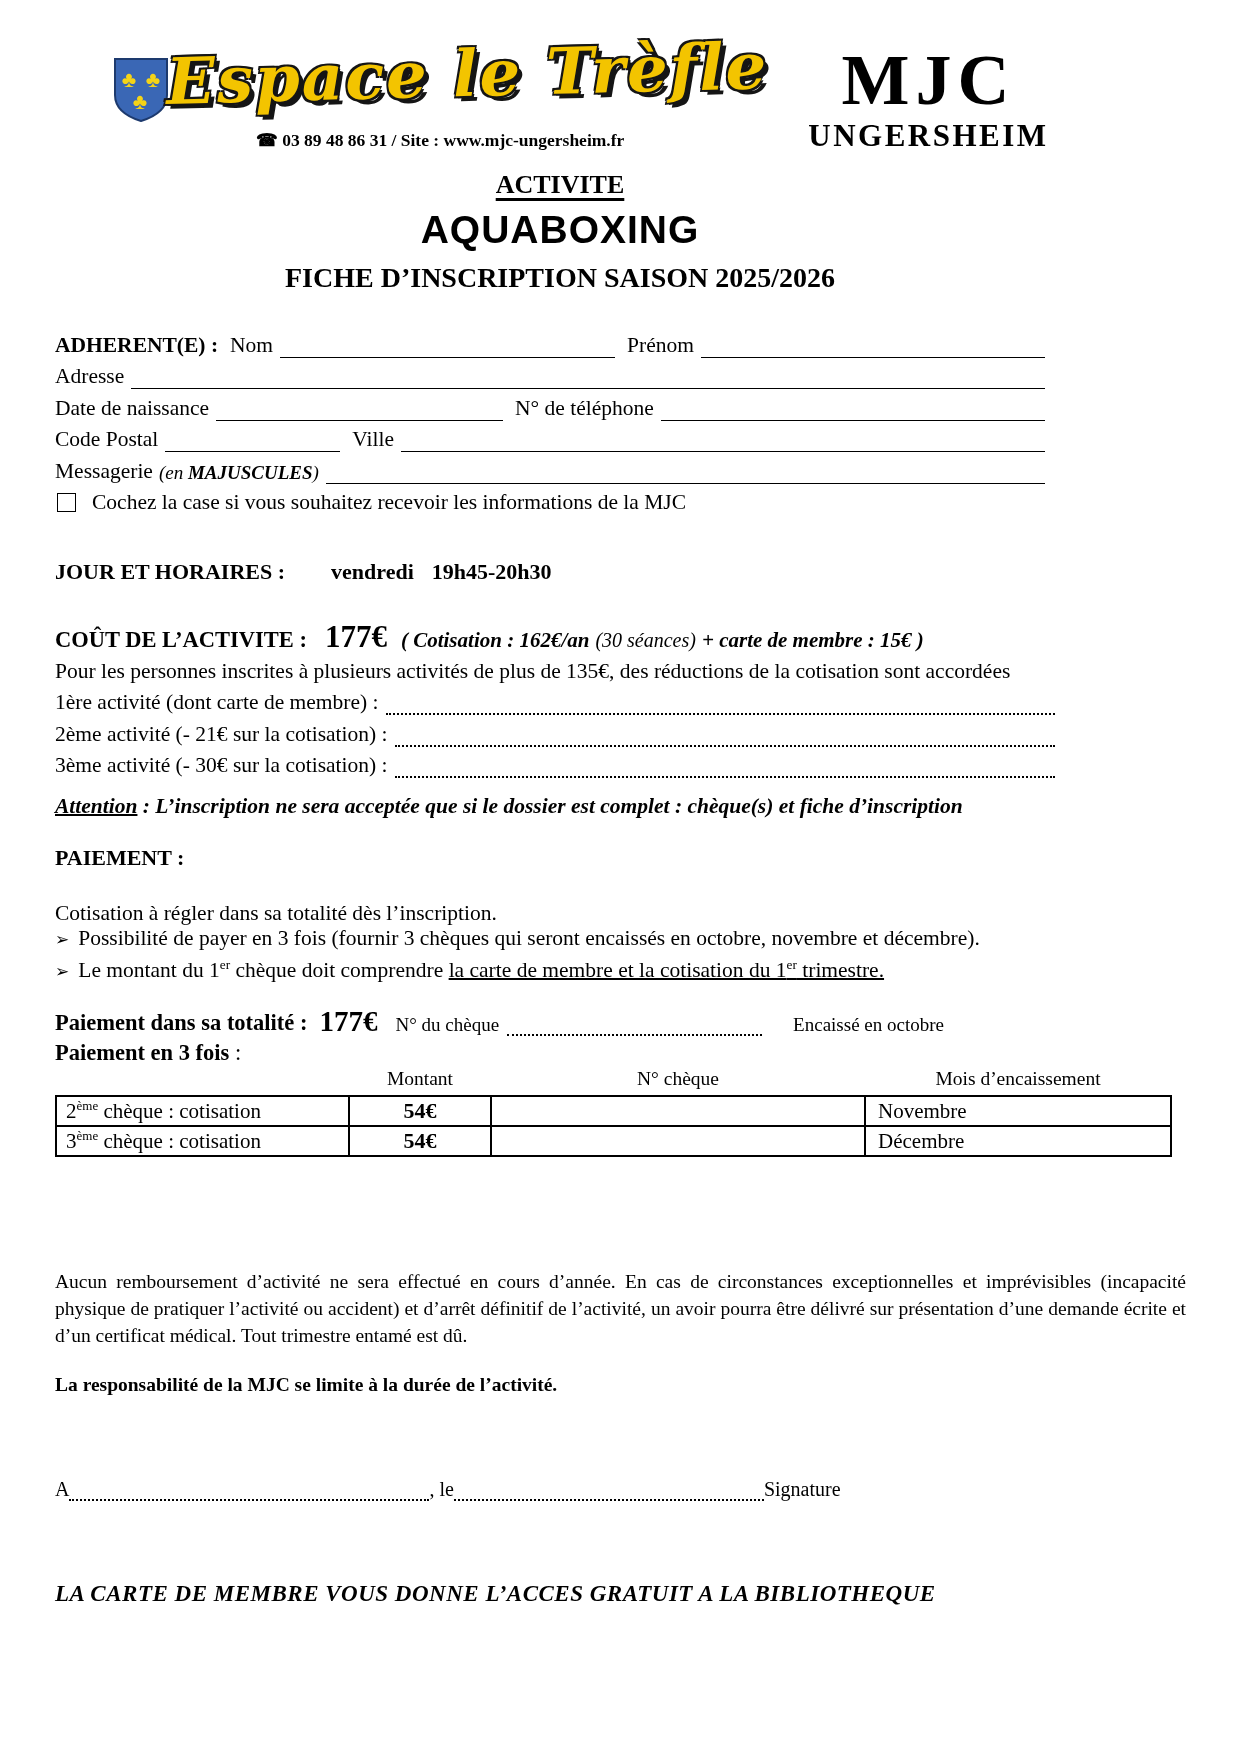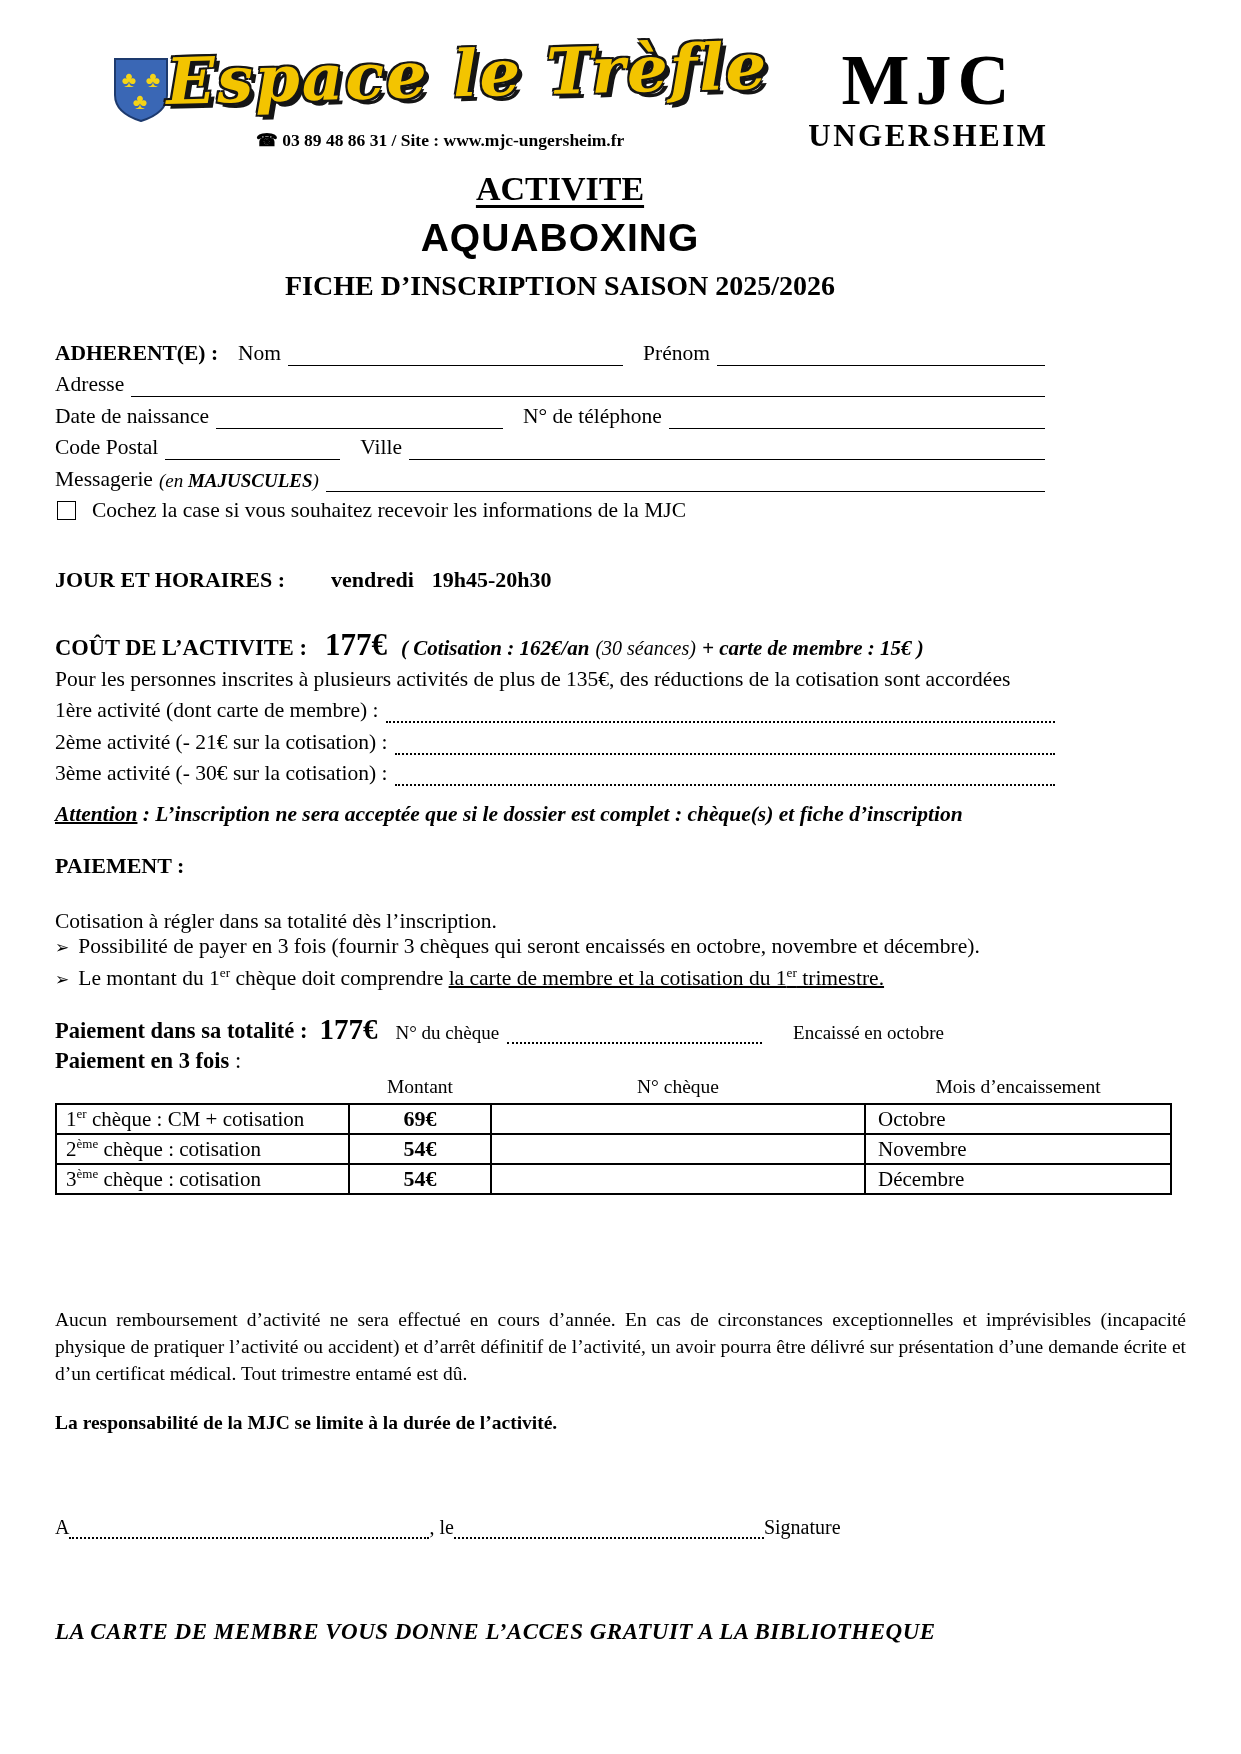--- a/index.html
+++ b/index.html
@@ -22,36 +22,36 @@
     text-shadow:2px 2px 0 #151515,-2px -2px 0 #151515,2px -2px 0 #151515,
                 -2px 2px 0 #151515,5px 5px 0 #151515;
   }
   .logo-contact { font-weight:700; font-size:17.5px; margin-top:6px; }
   .mjc-block { margin-left:40px; margin-top:4px; text-align:center; }
   .mjc-name { font-weight:700; font-size:72px; line-height:1; letter-spacing:6px; }
   .mjc-city { font-weight:700; font-size:31px; letter-spacing:2.5px; margin-top:2px; white-space:nowrap; }
 
   
   .title-wrap { width:1010px; text-align:center; }
-  .title-activite { margin-top:16px; font-size:34px; font-weight:700;
+  .title-activite { margin-top:16px; font-size:26px; font-weight:700;
     text-decoration:underline; text-decoration-thickness:2.5px; text-underline-offset:5px; }
   .title-activity { margin-top:8px; font-family:"Liberation Sans", sans-serif;
     font-weight:700; font-size:39px; letter-spacing:1px; }
   .title-sub { margin-top:10px; font-size:28px; font-weight:700; }
 
   
   .form-block { margin-top:32px; font-size:21.5px; width:990px; }
   .fline { display:flex; align-items:flex-end; height:31.5px; white-space:nowrap; }
   .fline .b { font-weight:700; }
   .blank { border-bottom:1.6px solid #000; height:22px; margin-left:7px; }
   .grow { flex:1 1 auto; }
   .w335 { width:335px; flex:0 0 auto; }
   .w175 { width:175px; flex:0 0 auto; }
   .w287 { width:287px; flex:0 0 auto; }
-  .lbl-after { margin-left:20px; }
+  .lbl-after { margin-left:12px; }
   .note-it { font-style:italic; font-size:19px; margin-left:6px; }
   .note-it .b { font-weight:700; }
   .fline-check { display:flex; align-items:center; height:33px; font-size:21.5px; margin-top:2px; }
   .cbox { width:17px; height:17px; border:1.8px solid #000; flex:0 0 auto; margin:0 16px 0 2px; }
 
   
   .jour { margin-top:40px; font-size:22px; font-weight:700; display:flex; align-items:baseline; }
   .jour-day { margin-left:46px; }
   .jour-time { margin-left:18px; }
   .cout-line { margin-top:34px; display:flex; align-items:baseline; white-space:nowrap; }
@@ -226,26 +226,20 @@
           <col style="width:306px">
         </colgroup>
       <tbody>
           <tr>
         <th></th>
         <th>Montant</th>
         <th>N° chèque</th>
         <th>Mois d’encaissement</th>
       </tr>
       <tr>
-        <td class="label-cell"><span>1</span><sup>er</sup><span> chèque : CM + cotisation</span></td>
-        <td class="montant-cell">69€</td>
-        <td></td>
-        <td class="mois-cell">Octobre</td>
-      </tr>
-      <tr>
         <td class="label-cell"><span>2</span><sup>ème</sup><span> chèque : cotisation</span></td>
         <td class="montant-cell">54€</td>
         <td></td>
         <td class="mois-cell">Novembre</td>
       </tr>
       <tr>
         <td class="label-cell"><span>3</span><sup>ème</sup><span> chèque : cotisation</span></td>
         <td class="montant-cell">54€</td>
         <td></td>
         <td class="mois-cell">Décembre</td>

